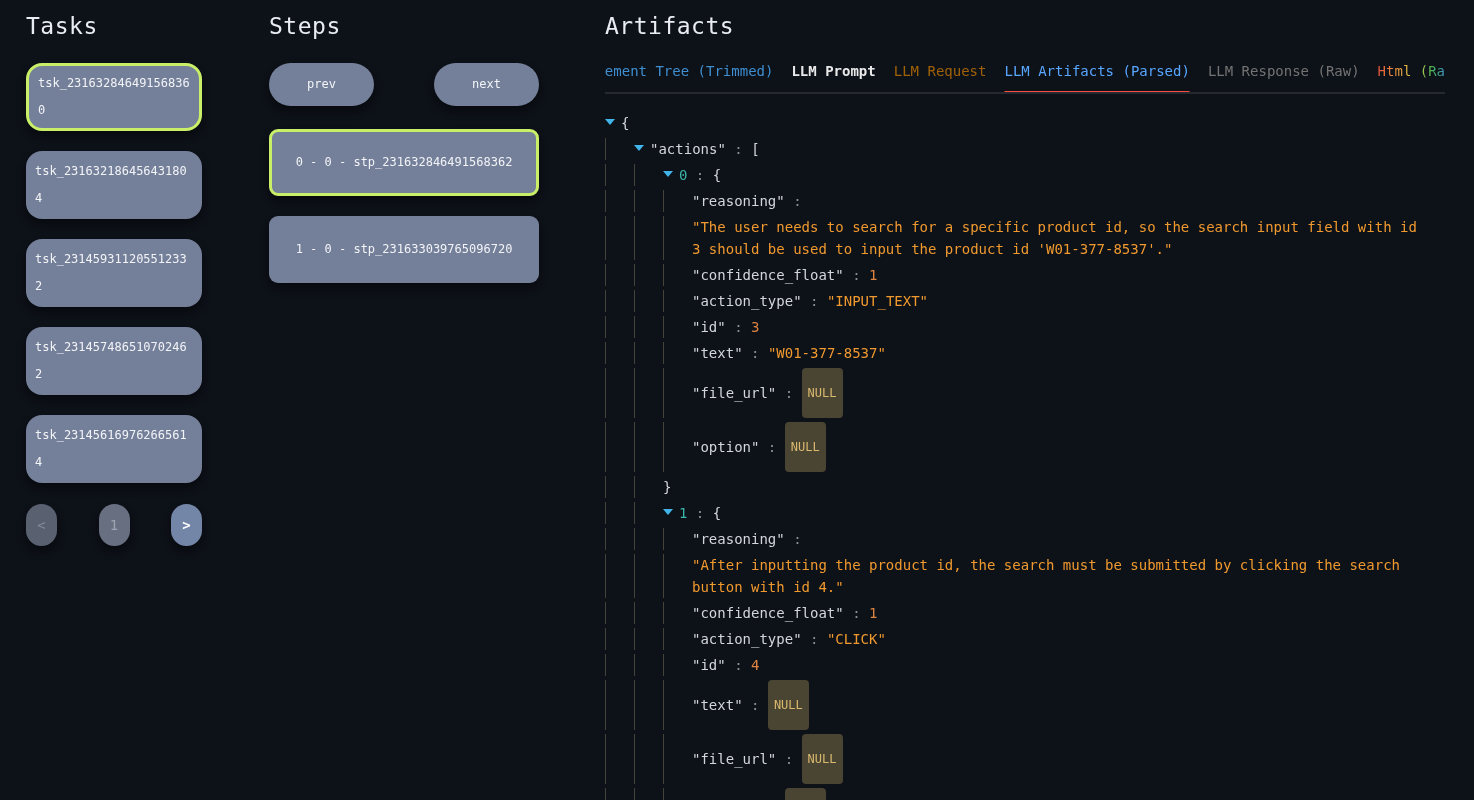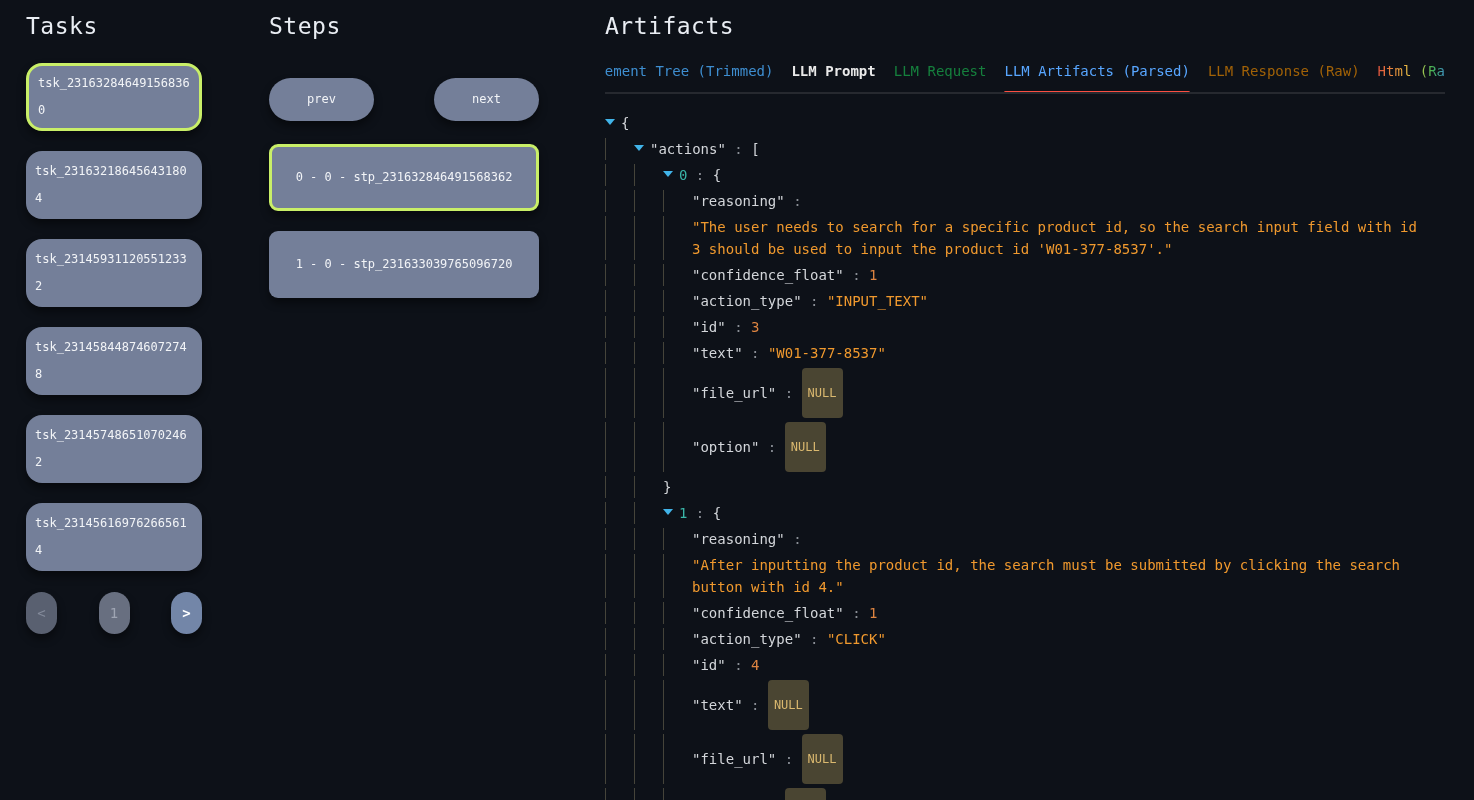--- a/index.html
+++ b/index.html
@@ -30,21 +30,21 @@
   .btn-list{display:flex;flex-direction:column;gap:20px;}
   .task-btn{
     height:68px;border-radius:16px;padding:0 9px;
     word-break:break-all;box-sizing:border-box;width:176px;
   }
   .step-btn{
     height:67px;border-radius:9px;padding:0 9px;
     overflow-wrap:break-word;box-sizing:border-box;width:270px;
   }
   .prevnext{display:flex;justify-content:space-between;margin-bottom:23px;}
-  .pill{width:105px;height:43px;border-radius:22px;margin-top:15px;}
+  .pill{width:105px;height:43px;border-radius:22px;}
 
   .pagination{display:flex;justify-content:space-between;margin-top:21px;}
   .pg{
     width:31px;height:42px;border-radius:16px;border:none;cursor:pointer;
     display:flex;align-items:center;justify-content:center;
     font-family:inherit;font-size:14px;
     box-shadow:0 5px 9px rgba(0,0,0,.45);
   }
   .pg.disabled{background:#596070;color:#848b9b;cursor:default;}
   .pg.current{background:#686f80;color:#9fa5b3;cursor:default;}
@@ -91,21 +91,20 @@
 </style>
 </head>
 <body>
 
 <div class="col col-tasks">
   <h1>Tasks</h1>
   <div class="btn-list">
       <button class="btn task-btn selected">tsk_231632846491568360</button>
       <button class="btn task-btn">tsk_231632186456431804</button>
       <button class="btn task-btn">tsk_231459311205512332</button>
-      <button class="btn task-btn">tsk_231458448746072748</button>
       <button class="btn task-btn">tsk_231457486510702462</button>
       <button class="btn task-btn">tsk_231456169762665614</button>
     </div>
   <div class="pagination">
       <button class="pg disabled">&lt;</button>
       <button class="pg current">1</button>
       <button class="pg enabled">&gt;</button>
     </div>
 </div>
 
@@ -119,23 +118,23 @@
       <button class="btn step-btn selected">0 - 0 - stp_231632846491568362</button>
       <button class="btn step-btn">1 - 0 - stp_231633039765096720</button>
     </div>
 </div>
 
 <div class="col col-artifacts">
   <h1>Artifacts</h1>
   <div class="tabs">
       <div class="tab" style="color: rgb(62, 142, 208); margin-left: -17px;">Element Tree (Trimmed)</div>
       <div class="tab bold" style="color: rgb(233, 233, 233);">LLM Prompt</div>
-      <div class="tab" style="color: #15803d;">LLM Request</div>
+      <div class="tab" style="color: #a16207;">LLM Request</div>
       <div class="tab active" style="color: rgb(88, 166, 255);">LLM Artifacts (Parsed)</div>
-      <div class="tab" style="color: #a16207;">LLM Response (Raw)</div>
+      <div class="tab" style="color: #737373;">LLM Response (Raw)</div>
       <div class="tab rainbow">Html (Raw)</div>
     </div>
   <div class="json-tree">
       <div class="row">
         <span class="arrow"></span>
         <span class="tokens"><span class="tok-brace">{</span></span>
       </div>
       <div class="row">
         <span class="guide"></span>
         <span class="arrow"></span>

